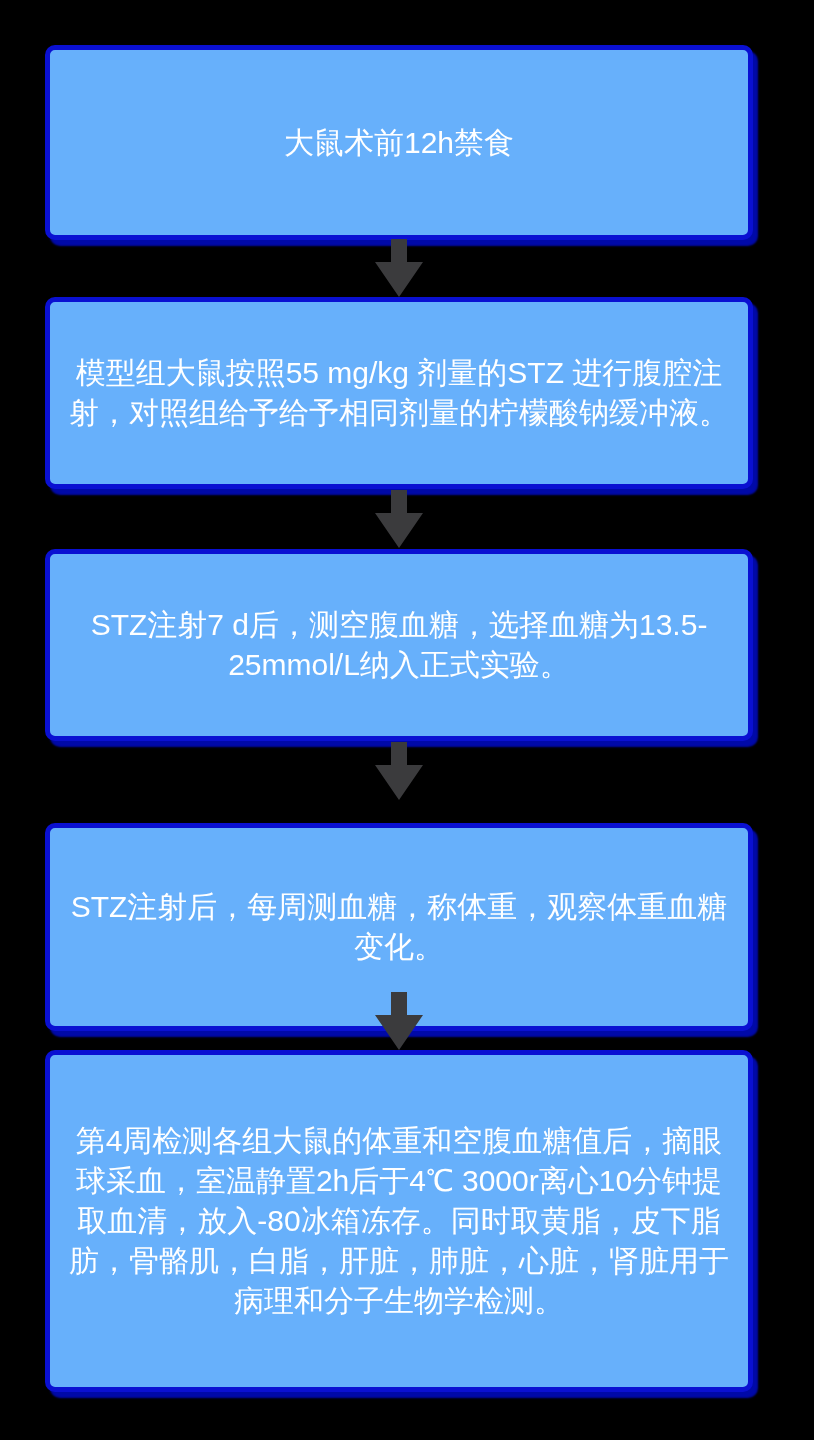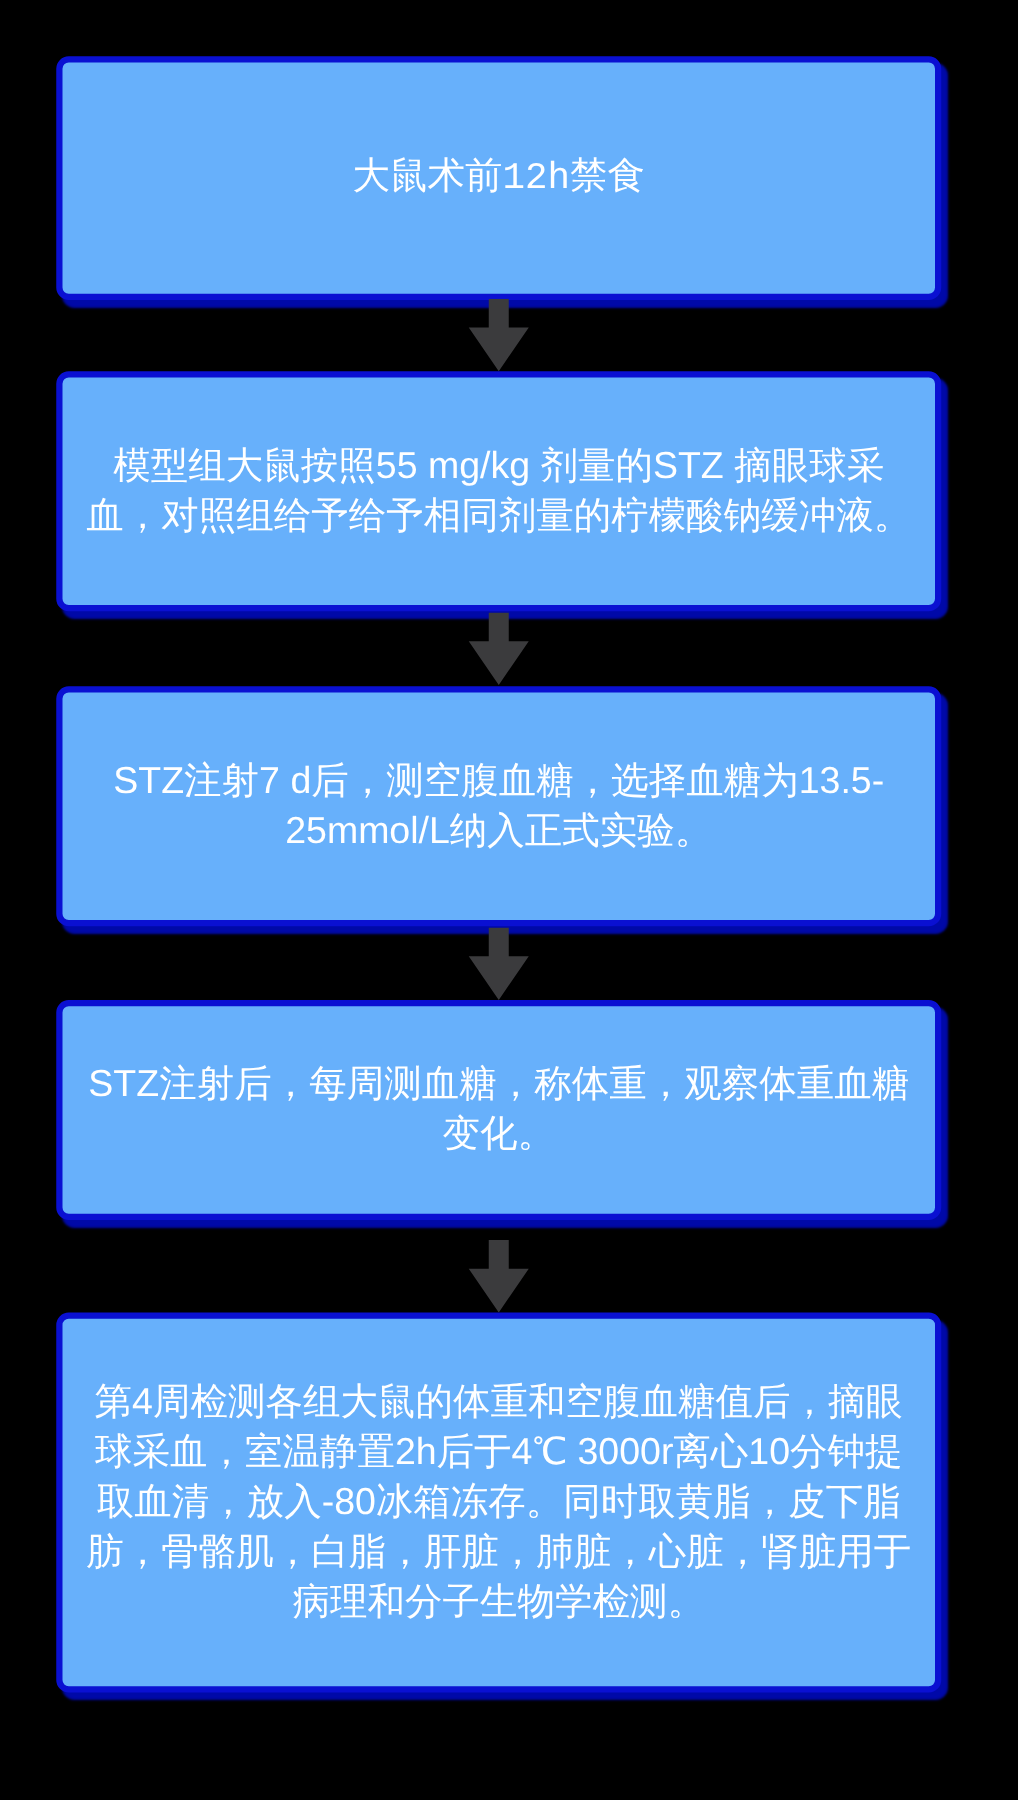--- a/index.html
+++ b/index.html
@@ -41,49 +41,49 @@
     left: 371px;
     width: 56px;
     height: 58px;
   }
 </style>
 </head>
 <body>
 
 <div class="canvas">
 
-  <div class="flow-box" style="top:45px; height:195px;font-family:Liberation Mono, monospace;">
+  <div class="flow-box" style="top:45px; height:195px;">
     <div class="box-text">大鼠术前12h禁食</div>
   </div>
 
   <svg class="arrow" style="top:239px;" viewBox="0 0 56 58">
     <polygon points="20,0 36,0 36,23 52,23 28,58 4,23 20,23" fill="#3B3B3D"></polygon>
   </svg>
 
   <div class="flow-box" style="top:297px; height:192px;">
-    <div class="box-text">模型组大鼠按照55 mg/kg 剂量的STZ 摘眼球采血，对照组给予给予相同剂量的柠檬酸钠缓冲液。</div>
+    <div class="box-text">模型组大鼠按照55 mg/kg 剂量的STZ 进行腹腔注射，对照组给予给予相同剂量的柠檬酸钠缓冲液。</div>
   </div>
 
   <svg class="arrow" style="top:490px;" viewBox="0 0 56 58">
     <polygon points="20,0 36,0 36,23 52,23 28,58 4,23 20,23" fill="#3B3B3D"></polygon>
   </svg>
 
   <div class="flow-box" style="top:549px; height:192px;justify-content:center;">
     <div class="box-text">STZ注射7 d后，测空腹血糖，选择血糖为13.5-25mmol/L纳入正式实验。</div>
   </div>
 
   <svg class="arrow" style="top:742px;" viewBox="0 0 56 58">
     <polygon points="20,0 36,0 36,23 52,23 28,58 4,23 20,23" fill="#3B3B3D"></polygon>
   </svg>
 
-  <div class="flow-box" style="top:800px; height:176px;">
+  <div class="flow-box" style="top:823px; height:208px;">
     <div class="box-text">STZ注射后，每周测血糖，称体重，观察体重血糖变化。</div>
   </div>
 
   <svg class="arrow" style="top:992px;" viewBox="0 0 56 58">
     <polygon points="20,0 36,0 36,23 52,23 28,58 4,23 20,23" fill="#3B3B3D"></polygon>
   </svg>
 
-  <div class="flow-box" style="top:1050px; height:304px;">
+  <div class="flow-box" style="top:1050px; height:342px;">
     <div class="box-text">第4周检测各组大鼠的体重和空腹血糖值后，摘眼球采血，室温静置2h后于4℃ 3000r离心10分钟提取血清，放入-80冰箱冻存。同时取黄脂，皮下脂肪，骨骼肌，白脂，肝脏，肺脏，心脏，肾脏用于病理和分子生物学检测。</div>
   </div>
 
 </div>
 
 </body></html>

